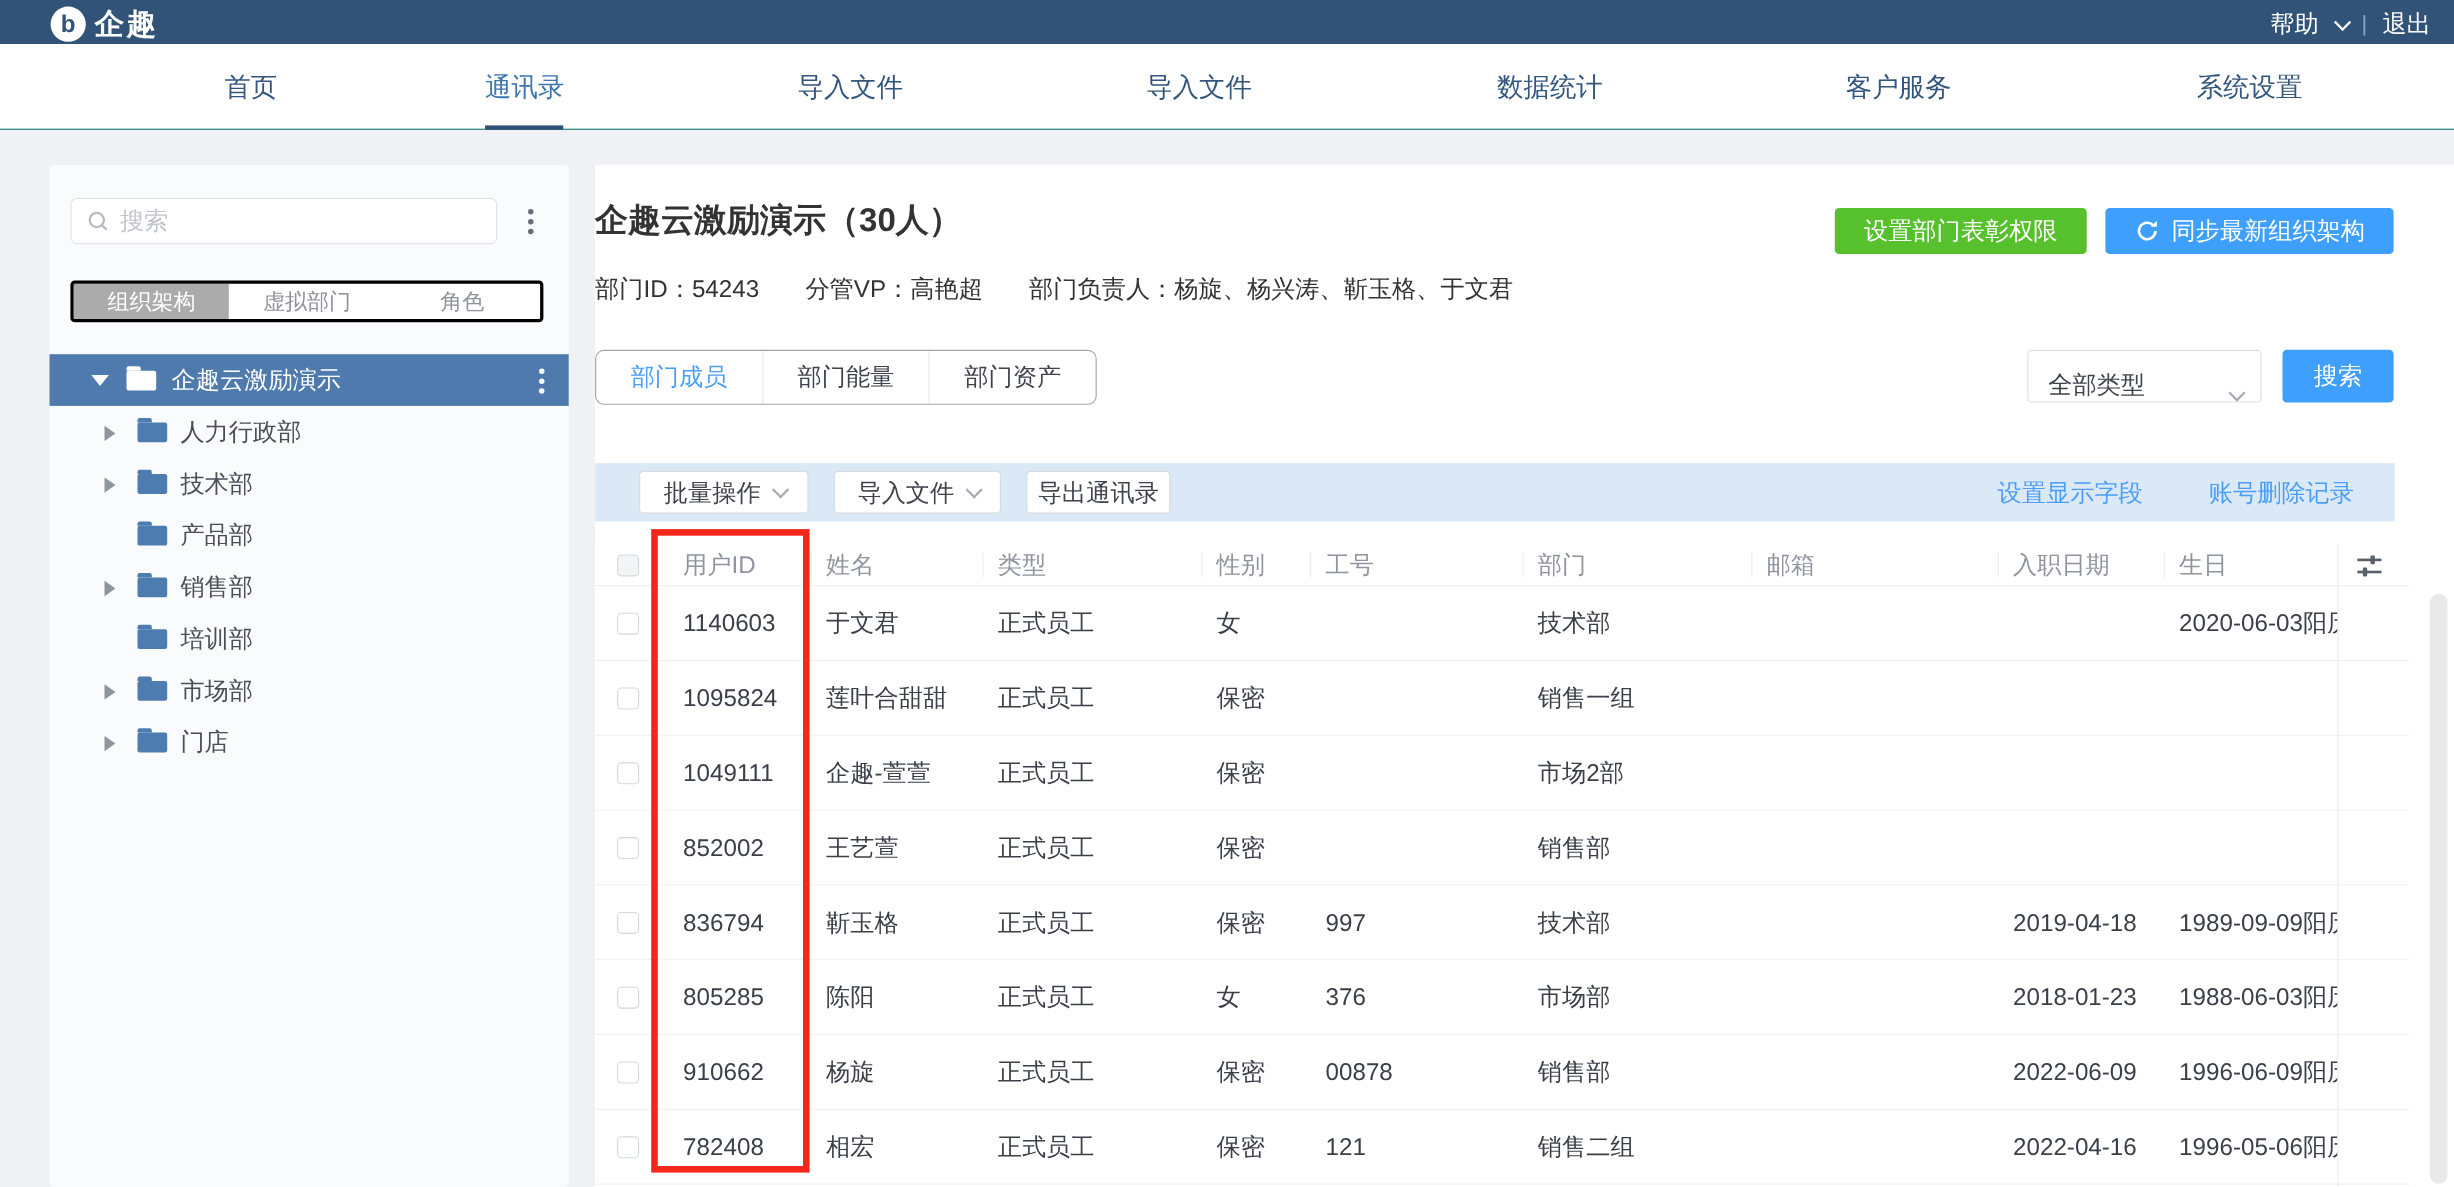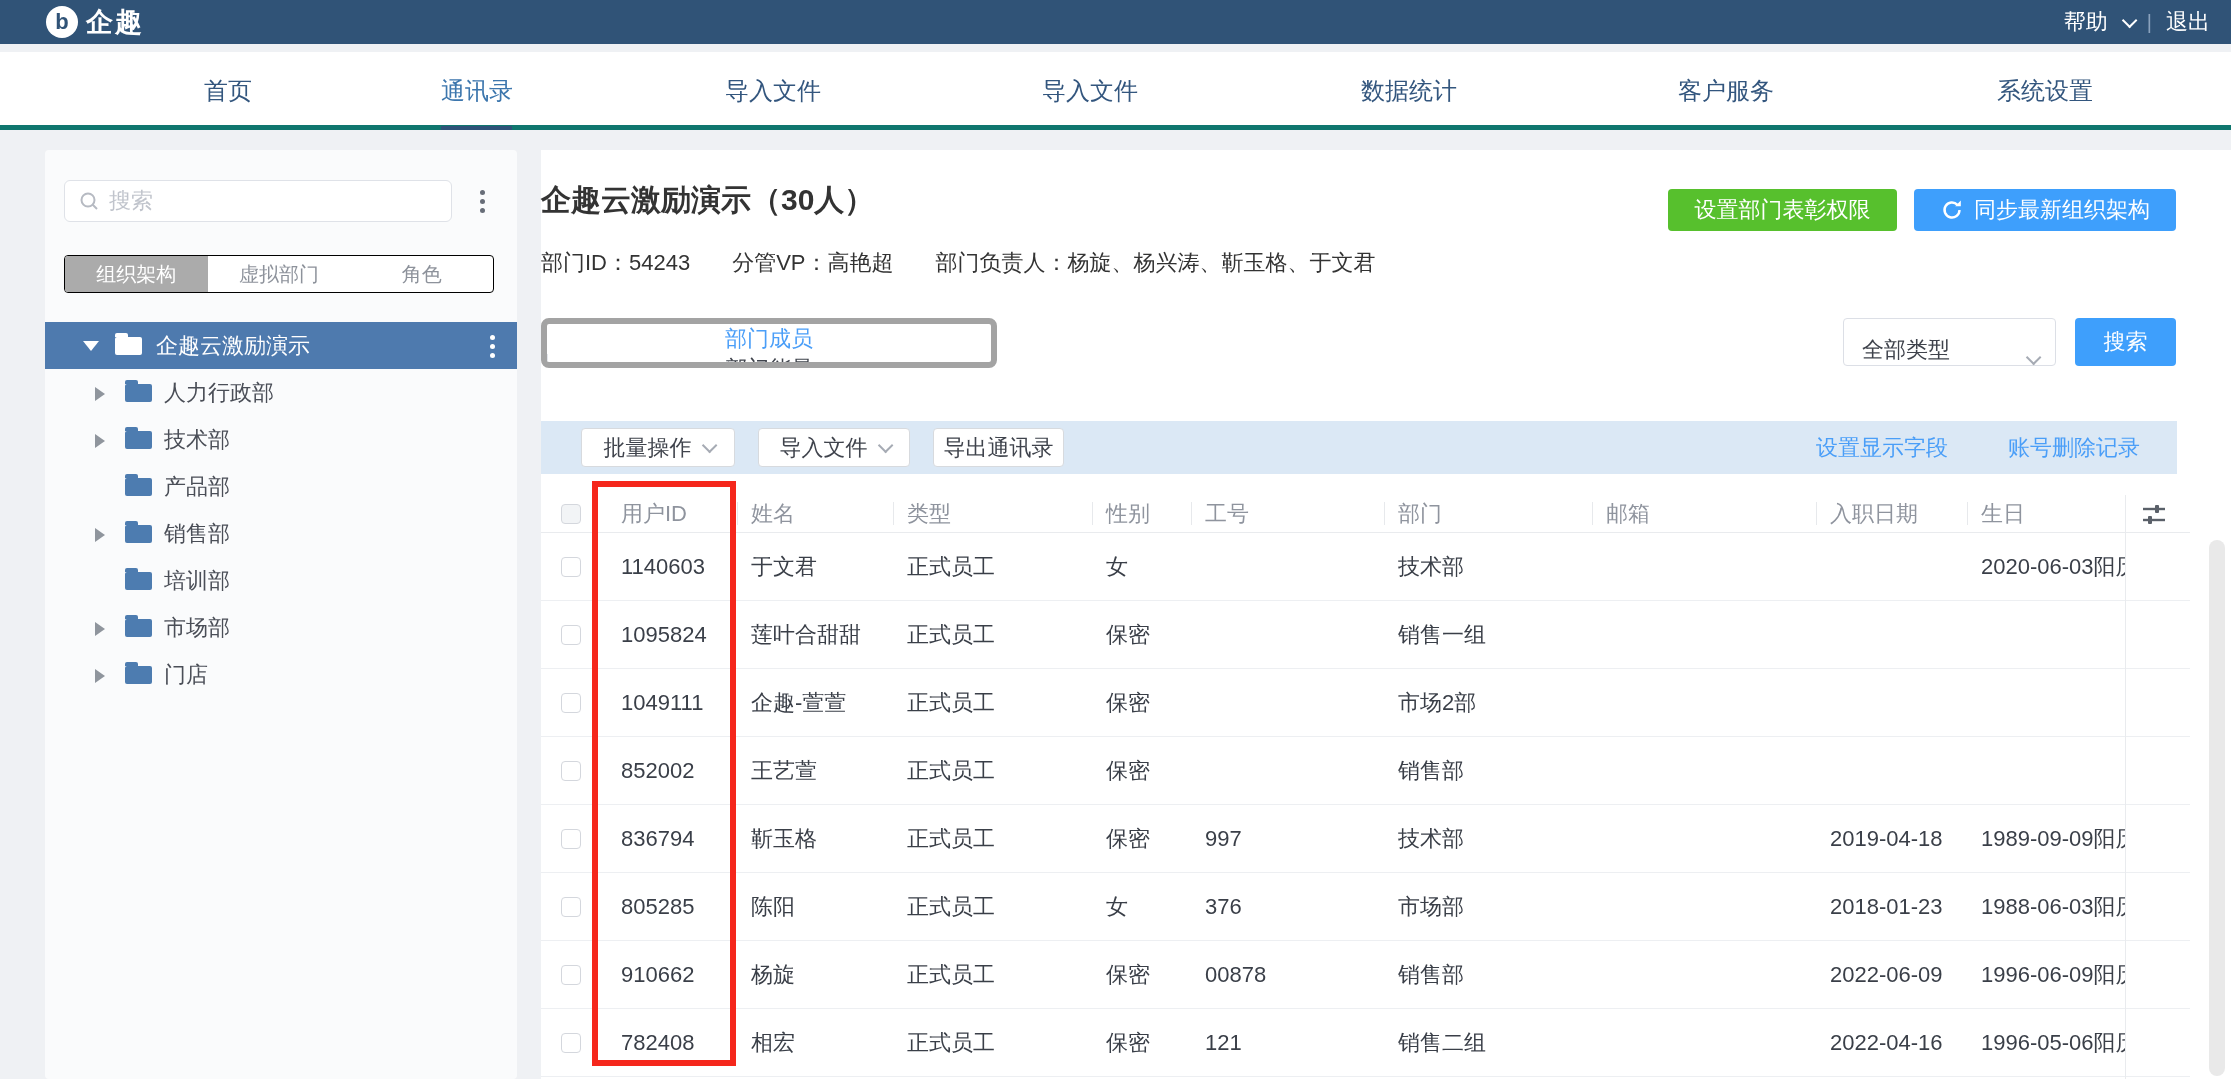--- a/index.html
+++ b/index.html
@@ -12,43 +12,43 @@
   .logo { width:32px; height:32px; border-radius:50%; background:#fff; margin-left:46px;
           display:flex; align-items:center; justify-content:center;
           color:#305377; font-weight:bold; font-size:22px; line-height:1; }
   .brand { font-size:27px; font-weight:bold; margin-left:8px; letter-spacing:2px; }
   .topbar-right { position:absolute; right:21px; top:0; height:44px; display:flex; align-items:center; gap:14px; font-size:22px; }
   .top-chev { width:11px; height:11px; border-right:2px solid #fff; border-bottom:2px solid #fff;
               transform:rotate(45deg) translateY(-3px); display:inline-block; }
   .top-divider { color:#8aa2bd; font-size:20px; }
 
   
-  .navbar { position:absolute; left:0; top:52px; width:2231px; height:78px; background:#fff;
-            border-bottom:5px solid #0f766e; }
+  .navbar { position:absolute; left:0; top:40px; width:2231px; height:78px; background:#fff;
+            border-bottom:1px solid #0f766e; }
   .nav-tab { position:absolute; top:0; height:78px; transform:translateX(-50%);
              display:flex; align-items:center; font-size:24px; color:#33567e; cursor:pointer; white-space:nowrap; }
   .nav-tab.active { color:#3c76ad; }
   .nav-underline { position:absolute; left:441px; top:74px; width:71px; height:4px; background:#2e5278; }
 
   
   .sidebar { position:absolute; left:45px; top:150px; width:472px; height:929px; background:#fafbfc;
              border-radius:4px; }
   .search-box { position:absolute; left:19px; top:30px; width:388px; height:42px; background:#fff;
                 border:1px solid #dfe2e8; border-radius:6px; display:flex; align-items:center;
                 padding-left:14px; gap:10px; }
   .search-box input { border:none; outline:none; font-size:22px; width:300px; background:transparent;
                       font-family:"Liberation Sans", sans-serif; color:#333; }
   .search-box input::placeholder { color:#c0c4cc; }
   .vdots { display:flex; flex-direction:column; gap:4px; align-items:center; justify-content:center;
            width:26px; height:34px; cursor:pointer; }
   .vdots i { width:5px; height:5px; border-radius:50%; background:#676d78; display:block; }
   .vdots.white i { background:#fff; }
   .side-vdots { position:absolute; left:424px; top:34px; }
   .side-tabs { position:absolute; left:19px; top:105px; width:430px; height:38px; background:#fff;
-               border:1px solid #000000; border-radius:4px; display:flex; overflow:hidden; }
+               border:3px solid #000000; border-radius:4px; display:flex; overflow:hidden; }
   .side-tab { flex:1; display:flex; align-items:center; justify-content:center; font-size:20px;
               color:#8d929b; cursor:pointer; }
   .side-tab.active { background:#ababab; color:#fff; }
 
   .tree-root { position:absolute; left:0; top:172px; width:472px; height:47px; background:#4e7aae;
                display:flex; align-items:center; color:#fff; cursor:pointer;padding-left:20px; }
   .caret-down { width:0; height:0; border-left:8px solid transparent; border-right:8px solid transparent;
                 border-top:10px solid #fff; margin-left:18px; }
   .caret-right { width:14px; height:16px; position:relative; flex:0 0 14px; }
   .caret-right::before { content:''; position:absolute; left:2px; top:2px; width:0; height:0;
@@ -69,22 +69,22 @@
 
   
   .main { position:absolute; left:541px; top:150px; width:1690px; height:929px; background:#fff; }
   .page-title { position:absolute; left:0; top:30px; font-size:30px; font-weight:600; color:#333; }
   .meta { position:absolute; left:0; top:98px; font-size:22px; color:#333; display:flex; gap:42px; white-space:nowrap; }
   .btn { display:flex; align-items:center; justify-content:center; border-radius:4px; color:#fff;
          font-size:22px; cursor:pointer; gap:10px; }
   .btn-green { position:absolute; left:1127px; top:39px; width:229px; height:42px; background:#57c02d; }
   .btn-blue-sync { position:absolute; left:1373px; top:39px; width:262px; height:42px; background:#3e9ffc; }
 
-  .content-tabs { position:absolute; left:0; top:168px; width:456px; height:50px; border:6px solid #a3a3a3;
-                  border-radius:8px; display:flex; background:#fff; overflow:hidden;flex-direction:column; }
+  .content-tabs { position:absolute; left:0; top:168px; width:456px; height:50px; border:1px solid #a3a3a3;
+                  border-radius:8px; display:flex; background:#fff; overflow:hidden; }
   .content-tab { flex:1; display:flex; align-items:center; justify-content:center; font-size:22px;
                  color:#3f434c; cursor:pointer; }
   .content-tab + .content-tab { border-left:1px solid #e3e6eb; }
   .content-tab.active { color:#4a9ef8; }
 
   .type-select { position:absolute; left:1302px; top:168px; width:213px; height:48px; border:1px solid #dcdfe6;
                  border-radius:4px; display:flex; align-items:flex-end; padding:0 18px; font-size:22px;
                  color:#3f434c; cursor:pointer; background:#fff; }
   .type-select .chev { margin-left:auto; }
   .chev { width:11px; height:11px; border-right:2px solid #a6abb4; border-bottom:2px solid #a6abb4;

